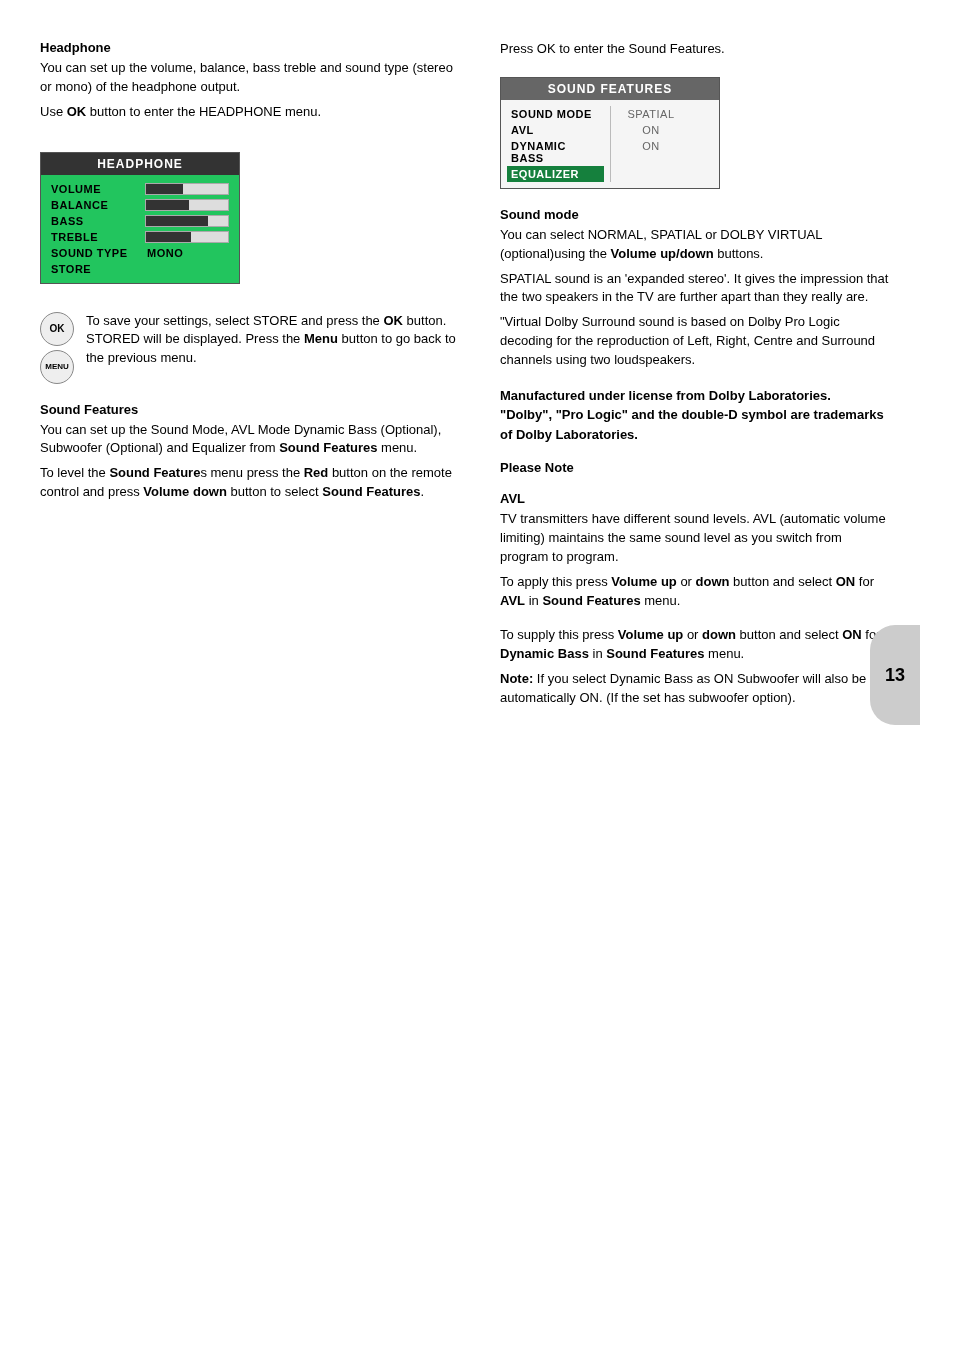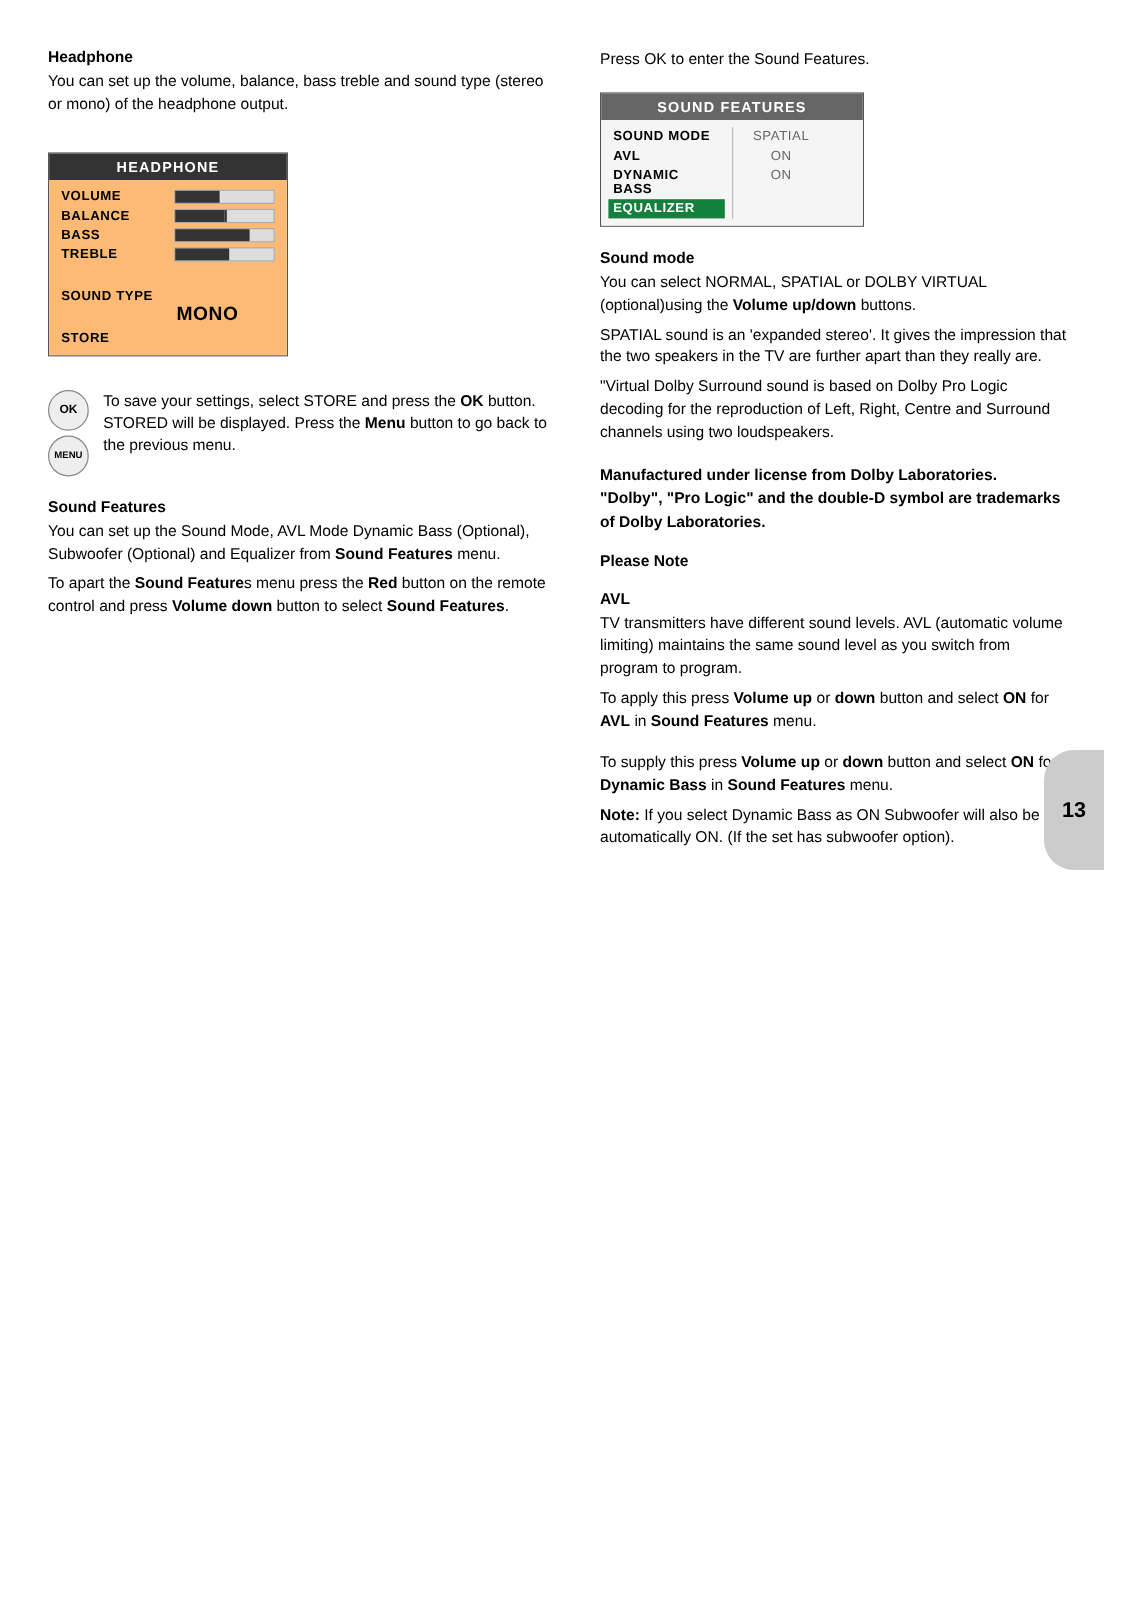--- a/index.html
+++ b/index.html
@@ -74,21 +74,21 @@
       background: #333;
       color: #fff;
       text-align: center;
       font-weight: bold;
       font-size: 12px;
       padding: 4px 12px;
       letter-spacing: 1px;
     }
     .menu-box-content {
       padding: 6px 0;
-      background: #fdba74;
+      background: #22c55e;
     }
     .menu-row {
       display: flex;
       align-items: center;
       padding: 2px 10px;
       font-size: 11px;
       font-weight: bold;
       letter-spacing: 0.5px;
     }
     .menu-row-label {
@@ -109,23 +109,22 @@
     }
     .menu-bar-marker {
       position: absolute;
       top: 0;
       width: 2px;
       height: 100%;
       background: #333;
     }
     .menu-row-value {
       margin-left: 6px;
-      font-size: 16px;
-      font-weight: bold;
-      margin-top: 32px;
+      font-size: 11px;
+      font-weight: bold;
     }
 
     
     .hint-box {
       display: flex;
       align-items: flex-start;
       margin: 14px 0 18px 0;
       gap: 12px;
     }
     .icon-group {
@@ -199,20 +198,23 @@
 </head>
 <body>
 
 <div class="page">
 
   <div class="left-col">
     
     <div class="section">
       <h2>Headphone</h2>
       <p>You can set up the volume, balance, bass treble and sound type (stereo or mono) of the headphone output.</p>
+      <p>
+        <span>Use </span><strong>OK</strong><span> button to enter the HEADPHONE menu.</span>
+      </p>
     </div>
 
     
     <div class="menu-box">
       <div class="menu-box-title">HEADPHONE</div>
       <div class="menu-box-content">
 
         <div class="menu-row">
           <span class="menu-row-label">VOLUME</span>
           <div class="menu-bar-container">
@@ -269,21 +271,21 @@
       </p>
     </div>
 
     
     <div class="section">
       <h2>Sound Features</h2>
       <p>
         <span>You can set up the Sound Mode,  AVL Mode Dynamic Bass (Optional), Subwoofer (Optional) and Equalizer from </span><strong>Sound Features</strong><span> menu.</span>
       </p>
       <p>
-        <span>To apart the </span><strong>Sound Feature</strong><span>s menu press the </span><strong>Red</strong><span> button on the remote control and press </span><strong>Volume down</strong><span> button to select </span><strong>Sound Features</strong><span>.</span>
+        <span>To level the </span><strong>Sound Feature</strong><span>s menu press the </span><strong>Red</strong><span> button on the remote control and press </span><strong>Volume down</strong><span> button to select </span><strong>Sound Features</strong><span>.</span>
       </p>
     </div>
 
   </div>
 
   <div class="right-col">
 
     <p style="margin-bottom:8px;">Press OK to enter the Sound Features.</p>
 
     

